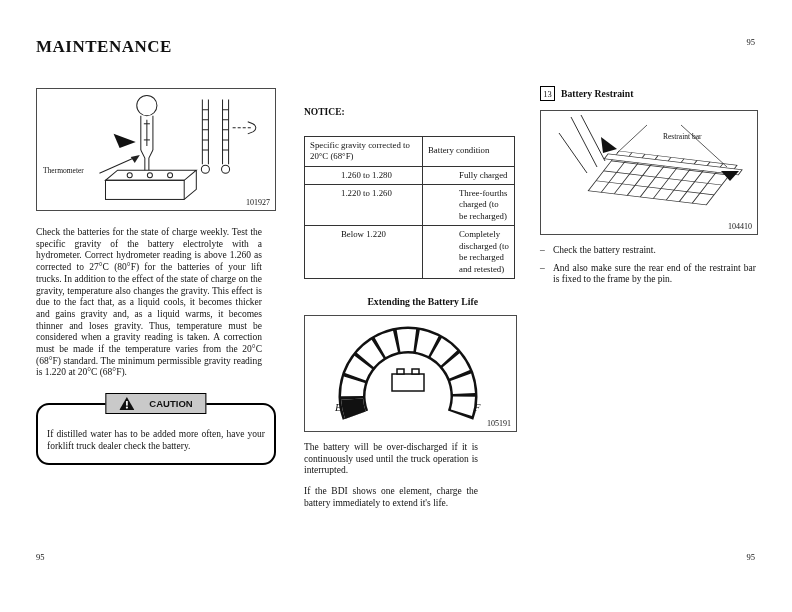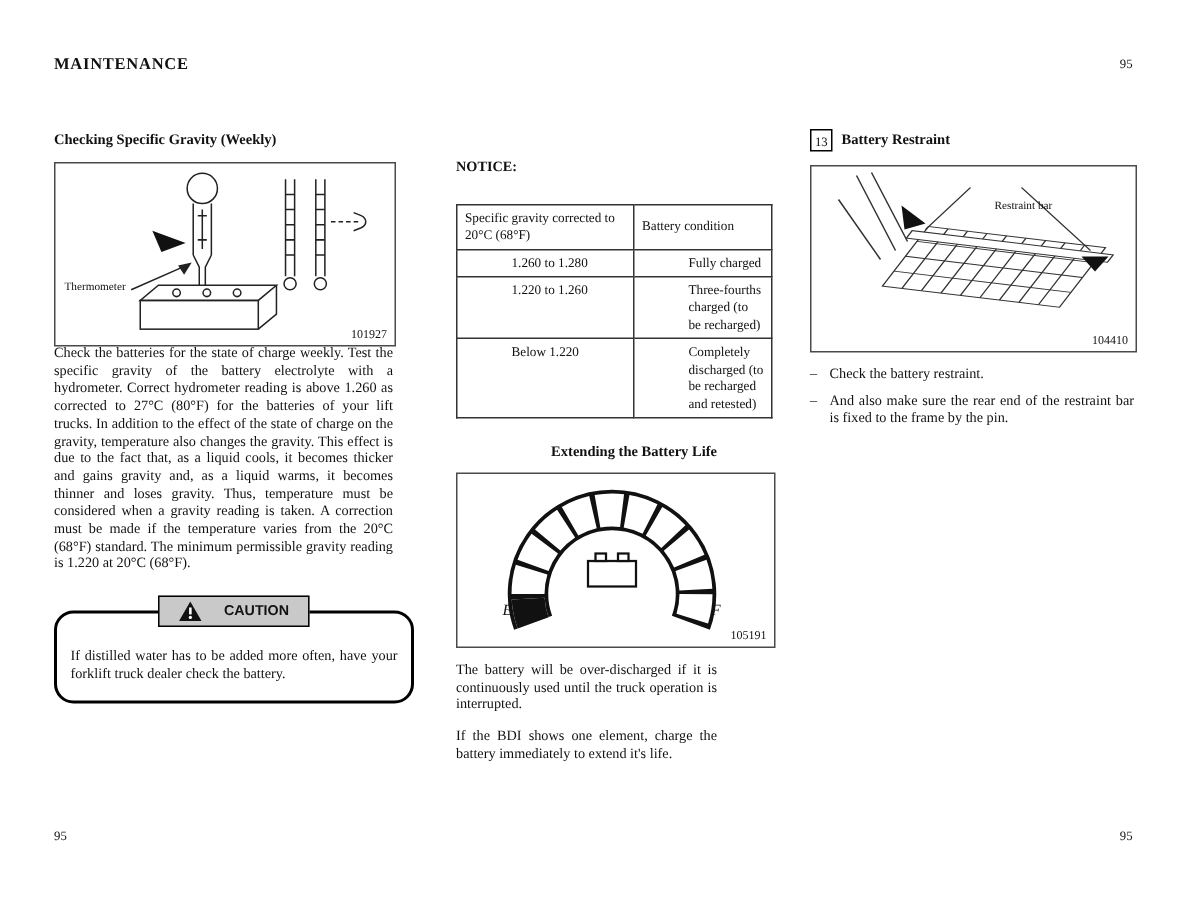--- a/index.html
+++ b/index.html
@@ -1,32 +1,32 @@
 <!DOCTYPE html>
 <html><head>
 <meta charset="utf-8">
 <title>Maintenance Manual Page</title>
 <style>
   html,body{margin:0;padding:0;background:#fff;}
   .page{position:relative;width:792px;height:612px;background:#fff;color:#111;
         font-family:"Liberation Serif",serif;overflow:hidden;}
-  .doc-title{position:absolute;left:36px;top:37px;font-size:11px;font-weight:bold;letter-spacing:.5px;}
+  .doc-title{position:absolute;left:36px;top:37px;font-size:17px;font-weight:bold;letter-spacing:.5px;}
   .pageno{position:absolute;font-size:8.5px;}
   .pageno.top{right:37px;top:37px;}
   .pageno.bl{left:36px;top:552px;}
   .pageno.br{right:37px;top:552px;}
   .col{position:absolute;}
   .col1{left:36px;top:88px;width:226px;}
   .col2{left:304px;top:107px;width:174px;}
   .col3{left:540px;top:86px;width:216px;}
   .heading{font-size:9.7px;font-weight:bold;margin:0;}
   .col1 .heading{margin-bottom:9px;}
   .col2 .heading{margin-bottom:8px;text-align:right;}
   .frame{position:relative;border:1px solid #4a4a4a;background:#fff;margin:0;}
-  .fig1{width:226px;height:121px;margin-bottom:0;}
+  .fig1{width:226px;height:121px;margin-bottom:16px;padding-left:12px;}
   .fig2{width:211px;height:115px;margin-bottom:10px;}
   .fig3{width:216px;height:123px;margin-bottom:10px;}
   .frame svg{display:block;width:100%;height:100%;}
   .fig-num{position:absolute;right:5px;bottom:3px;font-size:8px;}
   .fig-label{position:absolute;font-size:7.5px;}
   .thermo{left:6px;top:77px;}
   .label-e,.label-f{font-size:10.5px;font-style:italic;}
   .label-e{left:30px;top:86px;}
   .label-f{left:169px;top:86px;}
   .restraint{left:102px;top:21px;margin-left:20px;}
@@ -60,21 +60,20 @@
 <body>
 
 <div class="page">
 
   <span class="doc-title">MAINTENANCE</span>
   <span class="pageno top">95</span>
   <span class="pageno bl">95</span>
   <span class="pageno br">95</span>
 
   <div class="col col1">
-    <h3 class="heading">Checking Specific Gravity (Weekly)</h3>
 
     <figure class="frame fig1">
       <svg viewBox="0 0 224 119">
         <g stroke="#222" stroke-width="1" fill="none">
           <path d="M56 90 L134 90 L146 80 L68 80 Z"></path>
           <rect x="56" y="90" width="78" height="19"></rect>
           <path d="M134 109 L146 99 L146 80"></path>
           <circle cx="80" cy="85" r="2.5"></circle>
           <circle cx="100" cy="85" r="2.5"></circle>
           <circle cx="120" cy="85" r="2.5"></circle>

